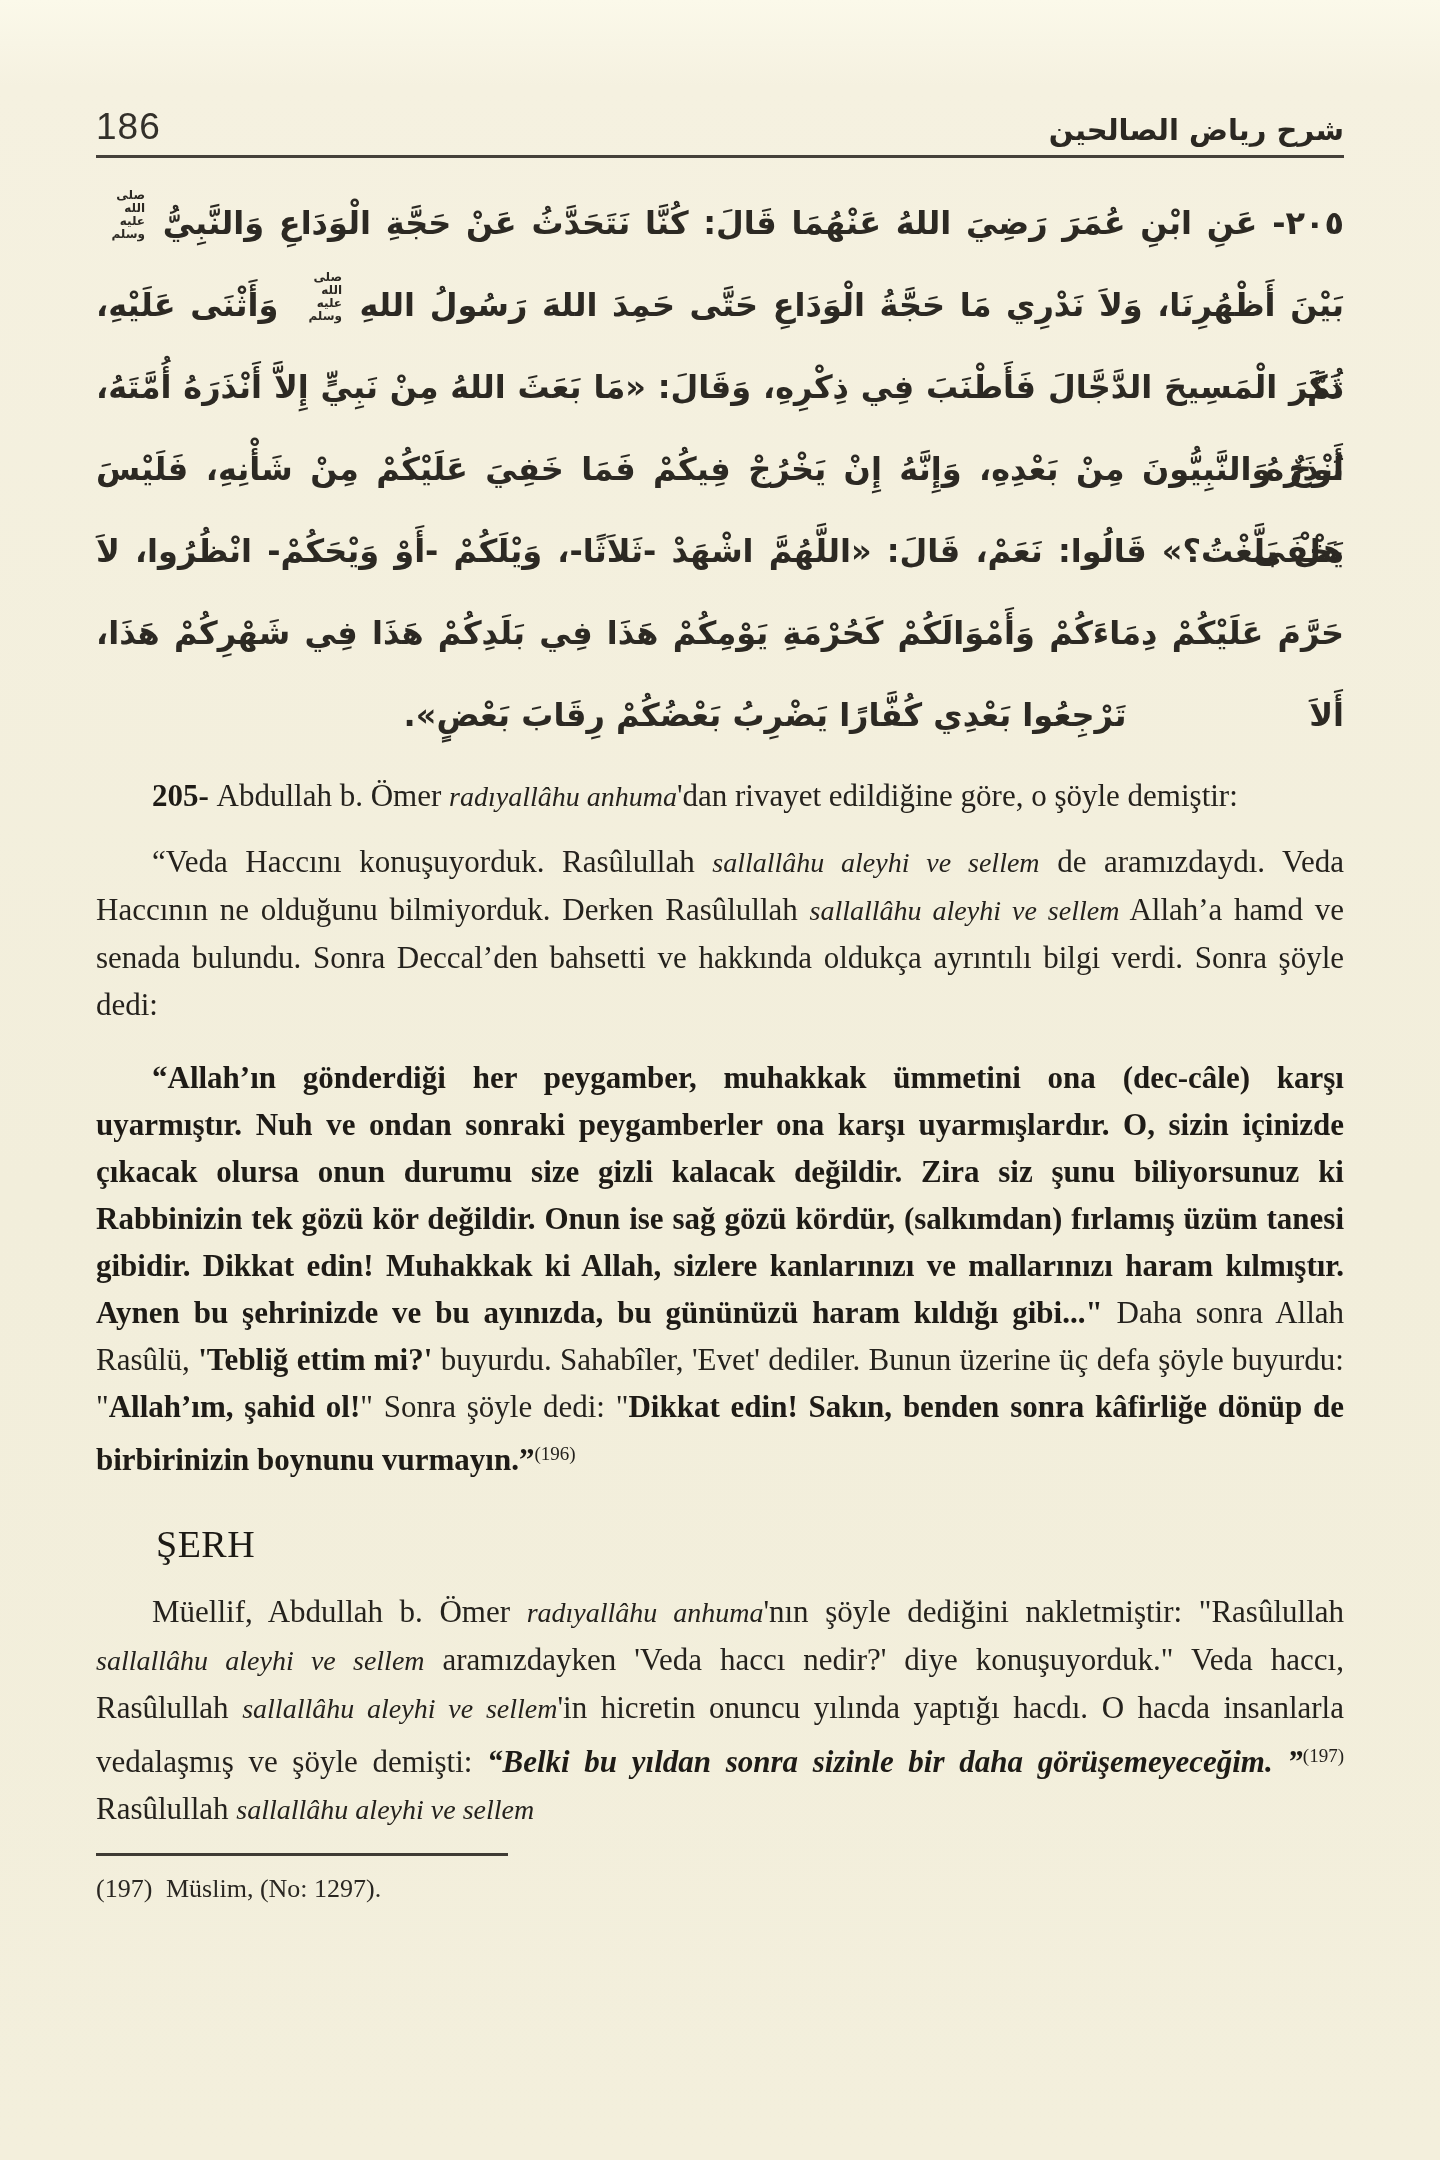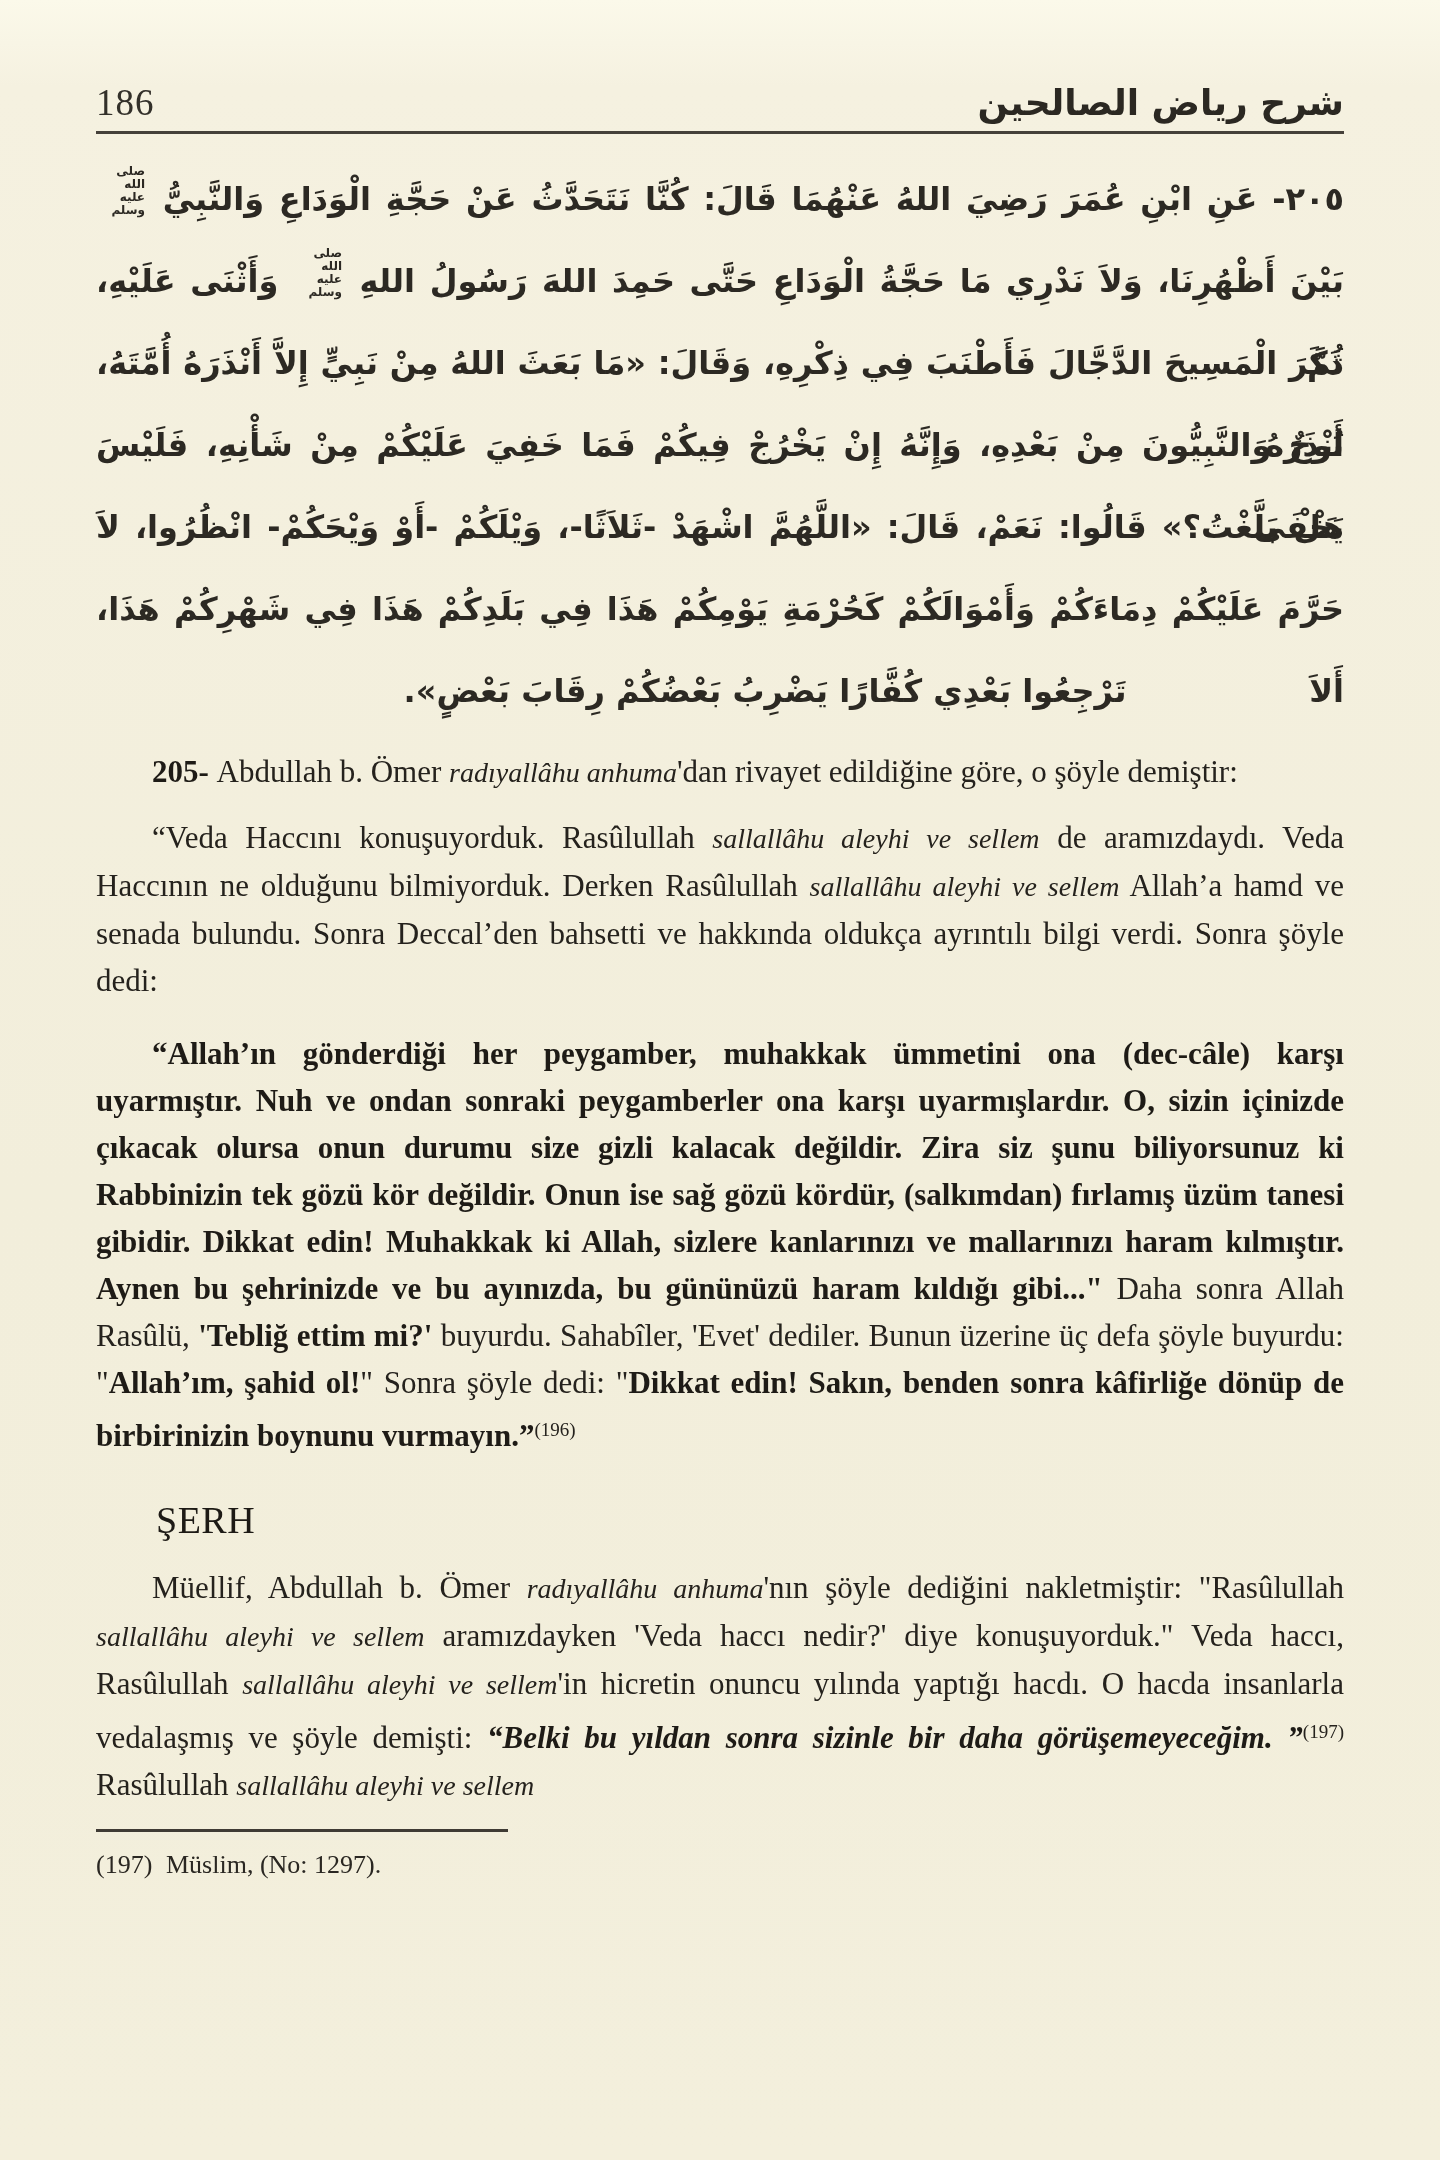--- a/index.html
+++ b/index.html
@@ -16,26 +16,26 @@
     padding:84px 96px 50px 96px;
     color:#282520;
   }
   
   .page-header{
     display:flex;justify-content:space-between;align-items:flex-end;
     border-bottom:3px solid #45413a;
     padding-bottom:10px;
   }
   .page-number{
-    font-family:Liberation Serif, serif;
-    font-size:37px;color:#33302a;letter-spacing:1px;line-height:1;
+    font-family:Liberation Sans, sans-serif;
+    font-size:37px;color:#33302a;letter-spacing:1px;line-height:1;margin-top:24px;
   }
   .page-title{
     font-family:"DejaVu Sans",sans-serif;
-    font-weight:700;font-size:36px;color:#2b2822;line-height:1;
+    font-weight:700;font-size:29px;color:#2b2822;line-height:1;
   }
   
   .arabic-block{
     margin-top:24px;
     direction:rtl;
     font-family:"DejaVu Sans",sans-serif;
     font-weight:700;
     font-size:32px;
     color:#2c2923;
   }

